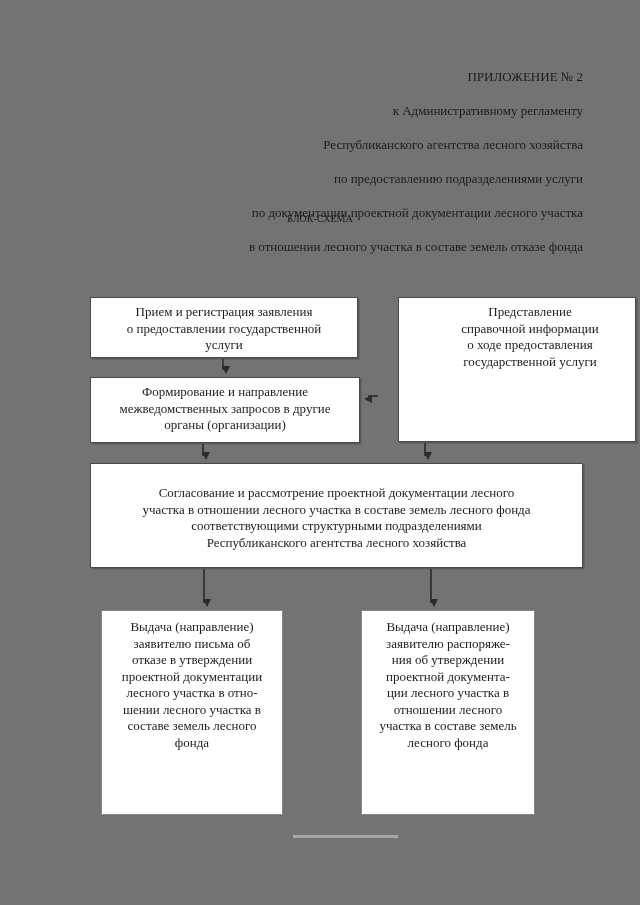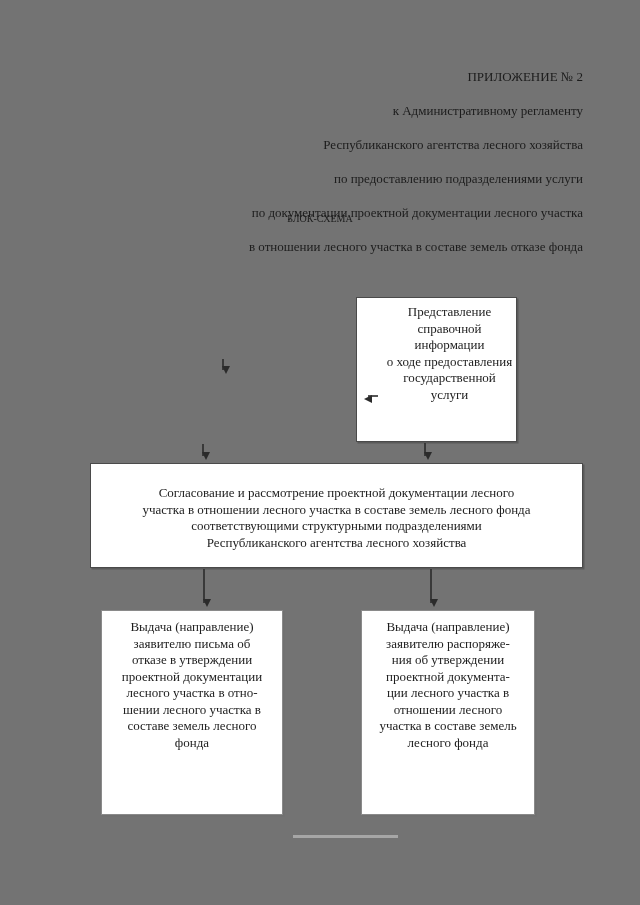--- a/index.html
+++ b/index.html
@@ -28,21 +28,21 @@
   .fbox{
     position:absolute;box-sizing:border-box;background:#ffffff;
     border:1px solid #4a4a4a;
     box-shadow:1.5px 1.5px 0 rgba(70,70,70,.55);
     text-align:center;font-size:13px;line-height:16.5px;
     white-space:pre-line;padding-top:6px;
   }
   .fbox.light{border-color:#8a8a8a;box-shadow:1.5px 1.5px 0 rgba(110,110,110,.5);}
 
   .box-reception{left:90px;top:297px;width:268px;height:61px;}
-  .box-info{left:356px;top:297px;width:161px;height:145px;padding-left:26px;}
+  .box-info{left:398px;top:297px;width:238px;height:145px;padding-left:26px;}
   .box-requests{left:90px;top:377px;width:270px;height:66px;}
   .box-review{left:90px;top:463px;width:493px;height:105px;padding-top:21px;}
   .box-refusal{left:101px;top:610px;width:182px;height:205px;padding-top:8px;}
   .box-approval{left:361px;top:610px;width:174px;height:205px;padding-top:8px;}
 
   .connector-layer{position:absolute;left:0;top:0;width:640px;height:905px;pointer-events:none;}
 
   .footer-rule{
     position:absolute;left:293px;top:835px;width:105px;height:3px;
     background:#a6a6a6;
@@ -58,24 +58,30 @@
     <div>Республиканского агентства лесного хозяйства</div>
     <div>по предоставлению подразделениями услуги</div>
     <div>по документации проектной документации лесного участка</div>
     <div>в отношении лесного участка в составе земель отказе фонда</div>
   </div>
 
   <div class="title-block">
     <div class="main-title">БЛОК-СХЕМА</div>
   </div>
 
+  <div class="fbox box-reception">Прием и регистрация заявления
+о предоставлении государственной
+услуги</div>
   <div class="fbox box-info">Представление
 справочной информации
 о ходе предоставления
 государственной услуги</div>
+  <div class="fbox box-requests">Формирование и направление
+межведомственных запросов в другие
+органы (организации)</div>
   <div class="fbox box-review">Согласование и рассмотрение проектной документации лесного
 участка в отношении лесного участка в составе земель лесного фонда
 соответствующими структурными подразделениями
 Республиканского агентства лесного хозяйства</div>
   <div class="fbox light box-refusal">Выдача (направление)
 заявителю письма об
 отказе в утверждении
 проектной документации
 лесного участка в отно-
 шении лесного участка в

